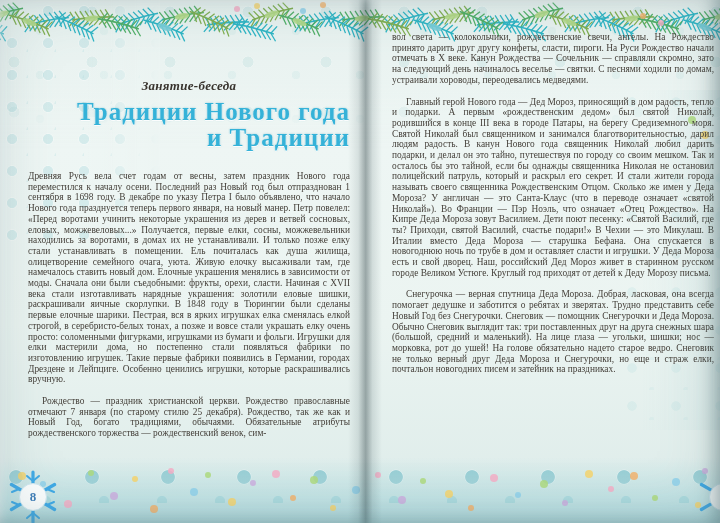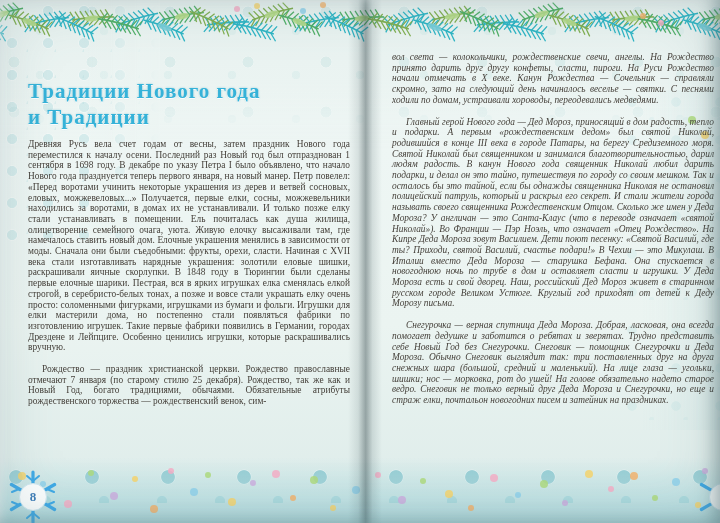--- a/index.html
+++ b/index.html
@@ -47,28 +47,28 @@
     background-size:100% 100%,76px 56px,58px 46px,44px 34px;
     background-repeat:no-repeat,repeat,repeat,repeat;
   }
   .garland{position:absolute;left:0;top:0;width:720px;height:56px;z-index:2;}
   .gutter{
     position:absolute;left:348px;top:0;width:34px;height:523px;z-index:6;pointer-events:none;
     background:linear-gradient(90deg,rgba(70,92,96,0) 0%,rgba(70,92,96,.14) 30%,rgba(38,58,62,.42) 52%,rgba(70,92,96,.16) 72%,rgba(70,92,96,0) 100%);
   }
   .page{position:absolute;z-index:5;color:#45403a;}
   .page.left{left:28px;top:78px;width:322px;}
-  .page.right{left:392px;top:52px;width:322px;font-style:italic;}
+  .page.right{left:392px;top:32px;width:322px;}
   .lesson-type{
     text-align:center;font-style:italic;font-weight:bold;font-size:13px;
     color:#38332d;margin:0 0 5px 0;letter-spacing:.3px;
   }
   .title{
-    text-align:left;margin:0 0 9px 0;font-weight:bold;
-    font-size:21px;line-height:26px;letter-spacing:1px;color:#35b2d8;
+    text-align:right;margin:0 0 20px 0;font-weight:bold;
+    font-size:25px;line-height:26px;letter-spacing:1px;color:#35b2d8;
     text-shadow:0 1px 0 rgba(255,255,255,.9),0 0 2px rgba(26,143,176,.45);
   }
   .body{
     margin:0 0 11px 0;font-size:9.4px;line-height:10.7px;
     text-align:justify;hyphens:none;
   }
   .body.indent{text-indent:14px;}
   .badge{position:absolute;z-index:7;width:58px;height:58px;}
   .badge-left{left:4px;top:468px;}
   .badge-right{left:694px;top:468px;}
@@ -803,20 +803,21 @@
       <div class="confetti-dot" style="left: 640px; top: 13px; width: 6px; height: 6px; background: rgb(242, 179, 109);"></div>
       <div class="confetti-dot" style="left: 234px; top: 6px; width: 6px; height: 6px; background: rgb(243, 174, 198);"></div>
       <div class="confetti-dot" style="left: 254px; top: 3px; width: 6px; height: 6px; background: rgb(245, 211, 110);"></div>
       <div class="confetti-dot" style="left: 300px; top: 8px; width: 6px; height: 6px; background: rgb(143, 208, 234);"></div>
       <div class="confetti-dot" style="left: 320px; top: 2px; width: 6px; height: 6px; background: rgb(242, 179, 109);"></div>
     </div>
 
   <div class="gutter"></div>
 
   <div class="page left">
+    <div class="lesson-type">Занятие-беседа</div>
     <h1 class="title"><span>Традиции Нового года</span><br><span>и Традиции</span></h1>
     <p class="body">Древняя Русь вела счет годам от весны, затем праздник Нового года переместился к началу осени. Последний раз Новый год был отпразднован 1 сентября в 1698 году. В декабре по указу Петра I было объявлено, что начало Нового года празднуется теперь первого января, на новый манер. Петр повелел: «Перед воротами учинить некоторые украшения из дерев и ветвей сосновых, еловых, можжевеловых...» Получается, первые елки, сосны, можжевельники находились за воротами, в домах их не устанавливали. И только позже елку стали устанавливать в помещении. Ель почиталась как душа жилища, олицетворение семейного очага, уюта. Живую елочку высаживали там, где намечалось ставить новый дом. Елочные украшения менялись в зависимости от моды. Сначала они были съедобными: фрукты, орехи, сласти. Начиная с XVII века стали изготавливать нарядные украшения: золотили еловые шишки, раскрашивали яичные скорлупки. В 1848 году в Тюрингии были сделаны первые елочные шарики. Пестрая, вся в ярких игрушках елка сменялась елкой строгой, в серебристо-белых тонах, а позже и вовсе стали украшать елку очень просто: соломенными фигурками, игрушками из бумаги и фольги. Игрушки для елки мастерили дома, но постепенно стали появляться фабрики по изготовлению игрушек. Такие первые фабрики появились в Германии, городах Дрездене и Лейпциге. Особенно ценились игрушки, которые раскрашивались вручную.</p>
     <p class="body indent">Рождество — праздник христианской церкви. Рождество православные отмечают 7 января (по старому стилю 25 декабря). Рождество, так же как и Новый Год, богато традициями, обычаями. Обязательные атрибуты рождественского торжества — рождественский венок, сим-</p>
   </div>
 
   <div class="page right">
     <p class="body">вол света — колокольчики, рождественские свечи, ангелы. На Рождество принято дарить друг другу конфеты, сласти, пироги. На Руси Рождество начали отмечать в X веке. Канун Рождества — Сочельник — справляли скромно, зато на следующий день начиналось веселье — святки. С песнями ходили по домам, устраивали хороводы, переодевались медведями.</p>
     <p class="body indent">Главный герой Нового года — Дед Мороз, приносящий в дом радость, тепло и подарки. А первым «рождественским дедом» был святой Николай, родившийся в конце III века в городе Патары, на берегу Средиземного моря. Святой Николай был священником и занимался благотворительностью, дарил людям радость. В канун Нового года священник Николай любил дарить подарки, и делал он это тайно, путешествуя по городу со своим мешком. Так и осталось бы это тайной, если бы однажды священника Николая не остановил полицейский патруль, который и раскрыл его секрет. И стали жители города называть своего священника Рождественским Отцом. Сколько же имен у Деда Мороза? У англичан — это Санта-Клаус (что в переводе означает «святой Николай»). Во Франции — Пэр Ноэль, что означает «Отец Рождество». На Кипре Деда Мороза зовут Василием. Дети поют песенку: «Святой Василий, где ты? Приходи, святой Василий, счастье подари!» В Чехии — это Микулаш. В Италии вместо Деда Мороза — старушка Бефана. Она спускается в новогоднюю ночь по трубе в дом и оставляет сласти и игрушки. У Деда Мороза есть и свой дворец. Наш, российский Дед Мороз живет в старинном русском городе Великом Устюге. Круглый год приходят от детей к Деду Морозу письма.</p>
     <p class="body indent">Снегурочка — верная спутница Деда Мороза. Добрая, ласковая, она всегда помогает дедушке и заботится о ребятах и зверятах. Трудно представить себе Новый Год без Снегурочки. Снеговик — помощник Снегурочки и Деда Мороза. Обычно Снеговик выглядит так: три поставленных друг на друга снежных шара (большой, средний и маленький). На лице глаза — угольки, шишки; нос — морковка, рот до ушей! На голове обязательно надето старое ведро. Снеговик не только верный друг Деда Мороза и Снегурочки, но еще и страж елки, почтальон новогодних писем и затейник на праздниках.</p>
   </div>

